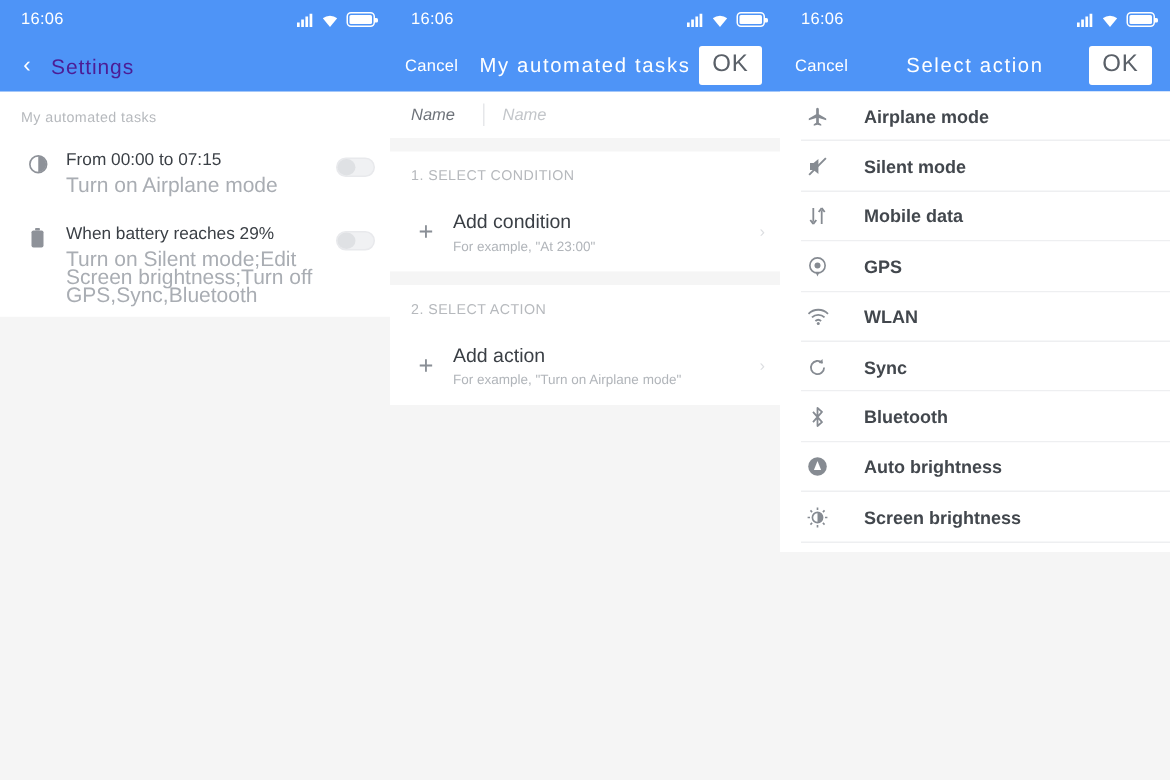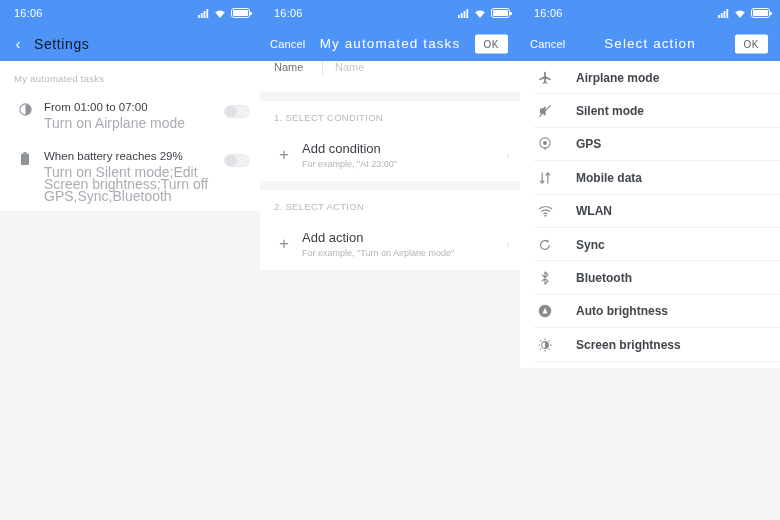--- a/index.html
+++ b/index.html
@@ -44,30 +44,30 @@
   .appbar-title {
     color: #ffffff; font-size: 13.5px; letter-spacing: 1.1px;
     position: absolute; left: 0; right: 0; text-align: center;
   }
   .appbar-1 { padding-left: 10px; }
   .appbar-1 .back {
     color: #ffffff; font-size: 15px; line-height: 1; width: 16px;
     display: flex; align-items: center; justify-content: center; cursor: pointer;
   }
   .appbar-1 .title-left {
-    color: #0f172a; font-size: 14px; letter-spacing: .6px; margin-left: 8px;
+    color: #4c1d95; font-size: 14px; letter-spacing: .6px; margin-left: 8px;
     position: relative; z-index: 2;
   }
   .btn-cancel {
     color: #ffffff; font-size: 11px; margin-left: 10px; position: relative; z-index: 2;
     cursor: pointer; letter-spacing: .2px;
   }
   .btn-ok {
     position: absolute; right: 12px; top: 50%; transform: translateY(-50%);
-    background: #ffffff; color: #5a6068; font-size: 10px;
+    background: #ffffff; color: #5a6068; font-size: 16px;
     padding: 3px 9px; border-radius: 2px; z-index: 2; cursor: pointer;
     letter-spacing: .5px; line-height: 1.3;
   }
 
   
   .card { background: #ffffff; }
   .section-label {
     font-size: 9.5px; color: #b6b9bd; padding: 11px 14px 7px 14px;
     letter-spacing: .3px;
   }
@@ -90,22 +90,22 @@
     background: #f0f1f3; border: 1px solid #e8e9ec; position: relative;
     margin-top: 10px; margin-left: 6px; cursor: pointer;
   }
   .toggle::after {
     content: ""; position: absolute; left: 0px; top: 0px;
     width: 12px; height: 11px; border-radius: 50%; background: #dfe1e4;
   }
 
   
   .name-row {
-    background: #ffffff; display: flex; 
-    height: 31px; padding: 0 14px;
+    background: #ffffff; display: flex; align-items: center;
+    height: 31px; padding: 0 14px; font-style: italic;
   }
   .name-label { font-size: 11px; color: #6e737a; width: 44px; }
   .name-div { width: 1px; height: 15px; background: #e6e7ea; margin: 0 12px 0 4px; }
   .name-input { font-size: 11px; color: #c3c6ca; cursor: text; }
 
   
   .add-row {
     display: flex; align-items: center; background: #ffffff;
     padding: 9px 10px 11px 14px; cursor: pointer;
   }
@@ -186,21 +186,21 @@
       <div class="section-label">My automated tasks</div>
 
       <div class="task-row">
         <span class="task-icon">
           <svg width="13" height="13" viewBox="0 0 13 13">
               <circle cx="6.5" cy="6.5" r="5.6" fill="none" stroke="#8e9299" stroke-width="1.1"></circle>
               <path d="M6.5 1.2 A5.3 5.3 0 0 1 6.5 11.8 Z" fill="#8e9299"></path>
             </svg>
         </span>
         <span class="task-body">
-          <span class="task-title">From 01:00 to 07:00</span>
+          <span class="task-title">From 00:00 to 07:15</span>
           <div class="task-sub">Turn on Airplane mode</div>
         </span>
         <span class="toggle"></span>
       </div>
 
       <div class="task-row">
         <span class="task-icon">
           <svg width="10" height="14" viewBox="0 0 10 14">
               <rect x="3.4" y="0" width="3.2" height="1.6" rx=".5" fill="#8e9299"></rect>
               <rect x="1" y="1.6" width="8" height="11.4" rx="1.3" fill="#8e9299"></rect>
@@ -329,36 +329,36 @@
               <path d="M2 9.4V4.6h2.4L7.6 2v10L4.4 9.4z" fill="#868b92"></path>
               <line x1="1.4" y1="12.6" x2="12.6" y2="1.4" stroke="#868b92" stroke-width="1.3"></line>
             </svg>
         </span>
         <span class="act-label">Silent mode</span>
       </div>
 
       <div class="act-row">
         <span class="act-icon">
           <svg width="14" height="14" viewBox="0 0 14 14">
+              <path d="M4.2 1.6v9.2M4.2 12.4 L2.2 9.6M4.2 12.4 L6.2 9.6" stroke="#868b92" stroke-width="1.2" fill="none"></path>
+              <path d="M9.8 12.4V3.2M9.8 1.6 L7.8 4.4M9.8 1.6 L11.8 4.4" stroke="#868b92" stroke-width="1.2" fill="none"></path>
+            </svg>
+        </span>
+        <span class="act-label">Mobile data</span>
+      </div>
+
+      <div class="act-row">
+        <span class="act-icon">
+          <svg width="14" height="14" viewBox="0 0 14 14">
               <circle cx="7" cy="6" r="5.1" fill="none" stroke="#868b92" stroke-width="1.1"></circle>
               <circle cx="7" cy="6" r="2" fill="#868b92"></circle>
               <path d="M5.6 10.2 L7 13.3 L8.4 10.2" fill="#868b92"></path>
             </svg>
         </span>
         <span class="act-label">GPS</span>
-      </div>
-
-      <div class="act-row">
-        <span class="act-icon">
-          <svg width="14" height="14" viewBox="0 0 14 14">
-              <path d="M4.2 1.6v9.2M4.2 12.4 L2.2 9.6M4.2 12.4 L6.2 9.6" stroke="#868b92" stroke-width="1.2" fill="none"></path>
-              <path d="M9.8 12.4V3.2M9.8 1.6 L7.8 4.4M9.8 1.6 L11.8 4.4" stroke="#868b92" stroke-width="1.2" fill="none"></path>
-            </svg>
-        </span>
-        <span class="act-label">Mobile data</span>
       </div>
 
       <div class="act-row">
         <span class="act-icon">
           <svg width="15" height="12" viewBox="0 0 15 12">
               <path d="M1 4.2A9.2 9.2 0 0 1 14 4.2" fill="none" stroke="#868b92" stroke-width="1.2"></path>
               <path d="M3.3 6.6A6 6 0 0 1 11.7 6.6" fill="none" stroke="#868b92" stroke-width="1.2"></path>
               <path d="M5.6 9A2.8 2.8 0 0 1 9.4 9" fill="none" stroke="#868b92" stroke-width="1.2"></path>
               <circle cx="7.5" cy="10.7" r="1" fill="#868b92"></circle>
             </svg>

